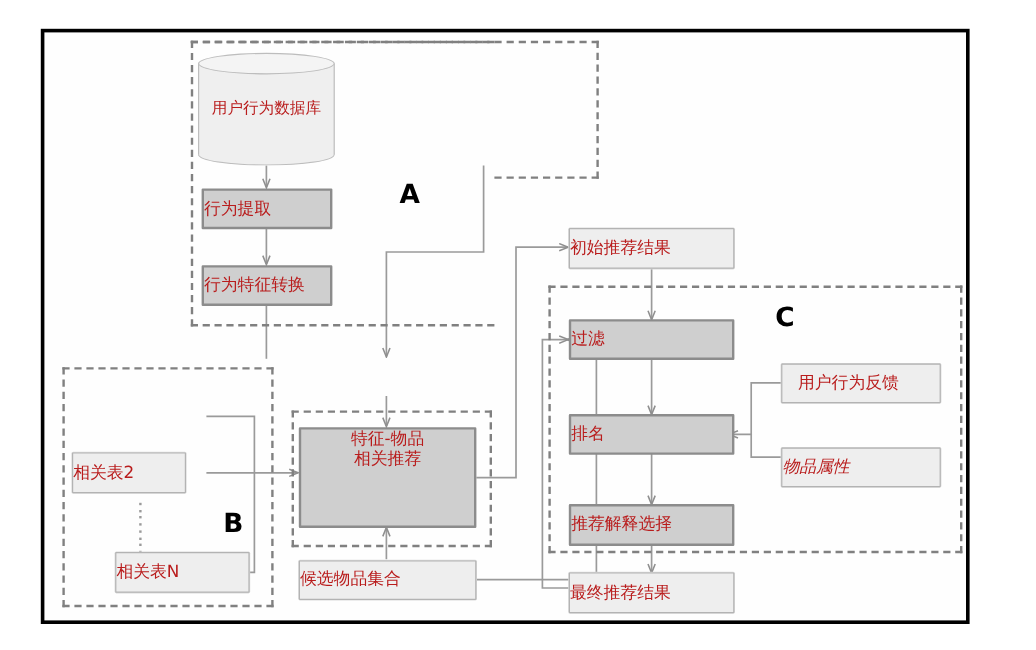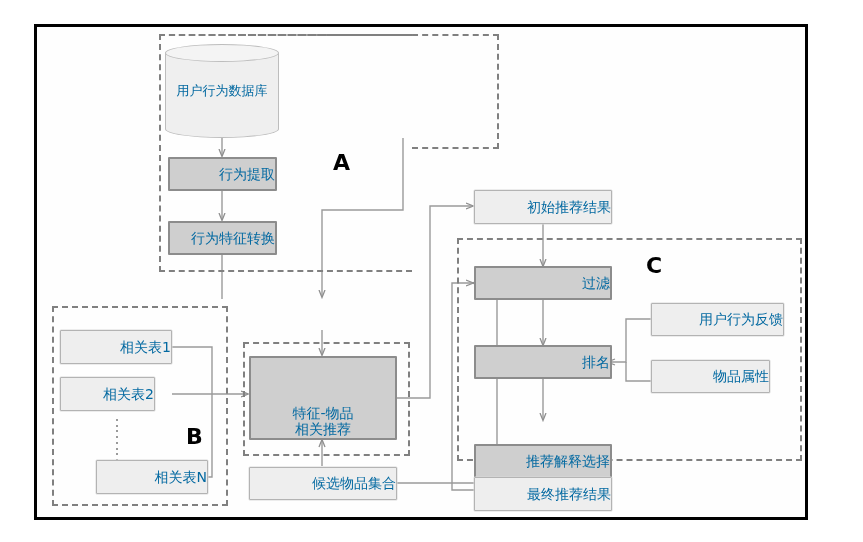--- a/index.html
+++ b/index.html
@@ -1,20 +1,20 @@
 <!DOCTYPE html>
 <html><head>
 <meta charset="utf-8">
 <title>Recommendation System Flowchart</title>
 <style>
   html,body{margin:0;padding:0;background:#ffffff;}
   body{font-family:"DejaVu Sans","Liberation Sans",sans-serif;}
   #canvas{position:relative;width:863px;height:542px;background:#ffffff;overflow:hidden;}
   #frame{position:absolute;left:34px;top:24px;width:774px;height:496px;border:3px solid #000000;box-sizing:border-box;background:#fefefe;}
-  .node{position:absolute;box-sizing:border-box;display:flex;align-items:center;justify-content:flex-end;text-align:center;line-height:1.18;color:#0369a1;}
+  .node{position:absolute;box-sizing:border-box;display:flex;align-items:center;justify-content:flex-start;text-align:center;line-height:1.18;color:#b91c1c;}
   .box{border-radius:1px;}
   .box.light{background:#eeeeee;border:1px solid #b3b3b3;box-shadow:0 0 0 0.5px #d9d9d9;}
   .box.dark{background:#cfcfcf;border:2px solid #8c8c8c;}
   .cyl{background:transparent;border:none;}
   .cyl .cyl-body{position:absolute;left:0;right:0;top:9px;bottom:9px;background:#efefef;border-left:1px solid #bdbdbd;border-right:1px solid #bdbdbd;}
   .cyl .cyl-top{position:absolute;left:0;right:0;top:0;height:18px;border-radius:50%/50%;background:#f4f4f4;border:1px solid #bdbdbd;box-sizing:border-box;}
   .cyl .cyl-bot{position:absolute;left:0;right:0;bottom:0;height:18px;border-radius:50%/50%;background:#efefef;border:1px solid #bdbdbd;border-top:none;box-sizing:border-box;}
   .cyl .cyl-label{position:relative;z-index:3;width:100%;}
   .group{position:absolute;box-sizing:border-box;border:2px dashed #808080;background:transparent;}
   .group-letter{position:absolute;font-weight:bold;font-size:22px;color:#000000;font-family:"DejaVu Sans","Liberation Sans",sans-serif;}
@@ -99,23 +99,20 @@
 
   <div class="node box dark lbl14" style="left:168px;top:157px;width:109px;height:34px;">
     <span>行为提取</span>
   </div>
 
   <div class="node box dark lbl14" style="left:168px;top:221px;width:109px;height:34px;">
     <span>行为特征转换</span>
   </div>
 
 
-  <div class="node box light lbl14" style="left:60px;top:330px;width:112px;height:34px;">
-    <span>相关表1</span>
-  </div>
 
   <div class="node box light lbl14" style="left:60px;top:377px;width:95px;height:34px;">
     <span>相关表2</span>
   </div>
 
   <div class="ellipsis-dots" style="left:115px;top:419px;width:3px;height:42px;">
     <i></i>
       <i></i>
       <i></i>
       <i></i>
@@ -143,29 +140,29 @@
   </div>
 
   <div class="node box dark lbl14" style="left:474px;top:266px;width:138px;height:34px;">
     <span>过滤</span>
   </div>
 
   <div class="node box dark lbl14" style="left:474px;top:345px;width:138px;height:34px;">
     <span>排名</span>
   </div>
 
-  <div class="node box dark lbl14" style="left:474px;top:444px;width:138px;height:35px;">
+  <div class="node box dark lbl14" style="left:474px;top:420px;width:138px;height:35px;">
     <span>推荐解释选择</span>
   </div>
 
   <div class="node box light lbl14" style="left:474px;top:477px;width:138px;height:34px;">
     <span>最终推荐结果</span>
   </div>
 
   <div class="node box light lbl14" style="left:651px;top:303px;width:133px;height:33px;padding-left:13px;">
     <span>用户行为反馈</span>
   </div>
 
-  <div class="node box light lbl14" style="left:651px;top:360px;width:119px;height:33px;">
+  <div class="node box light lbl14" style="left:651px;top:373px;width:133px;height:33px;font-style:italic;">
     <span>物品属性</span>
   </div>
 
 </div>
 
 </body></html>

